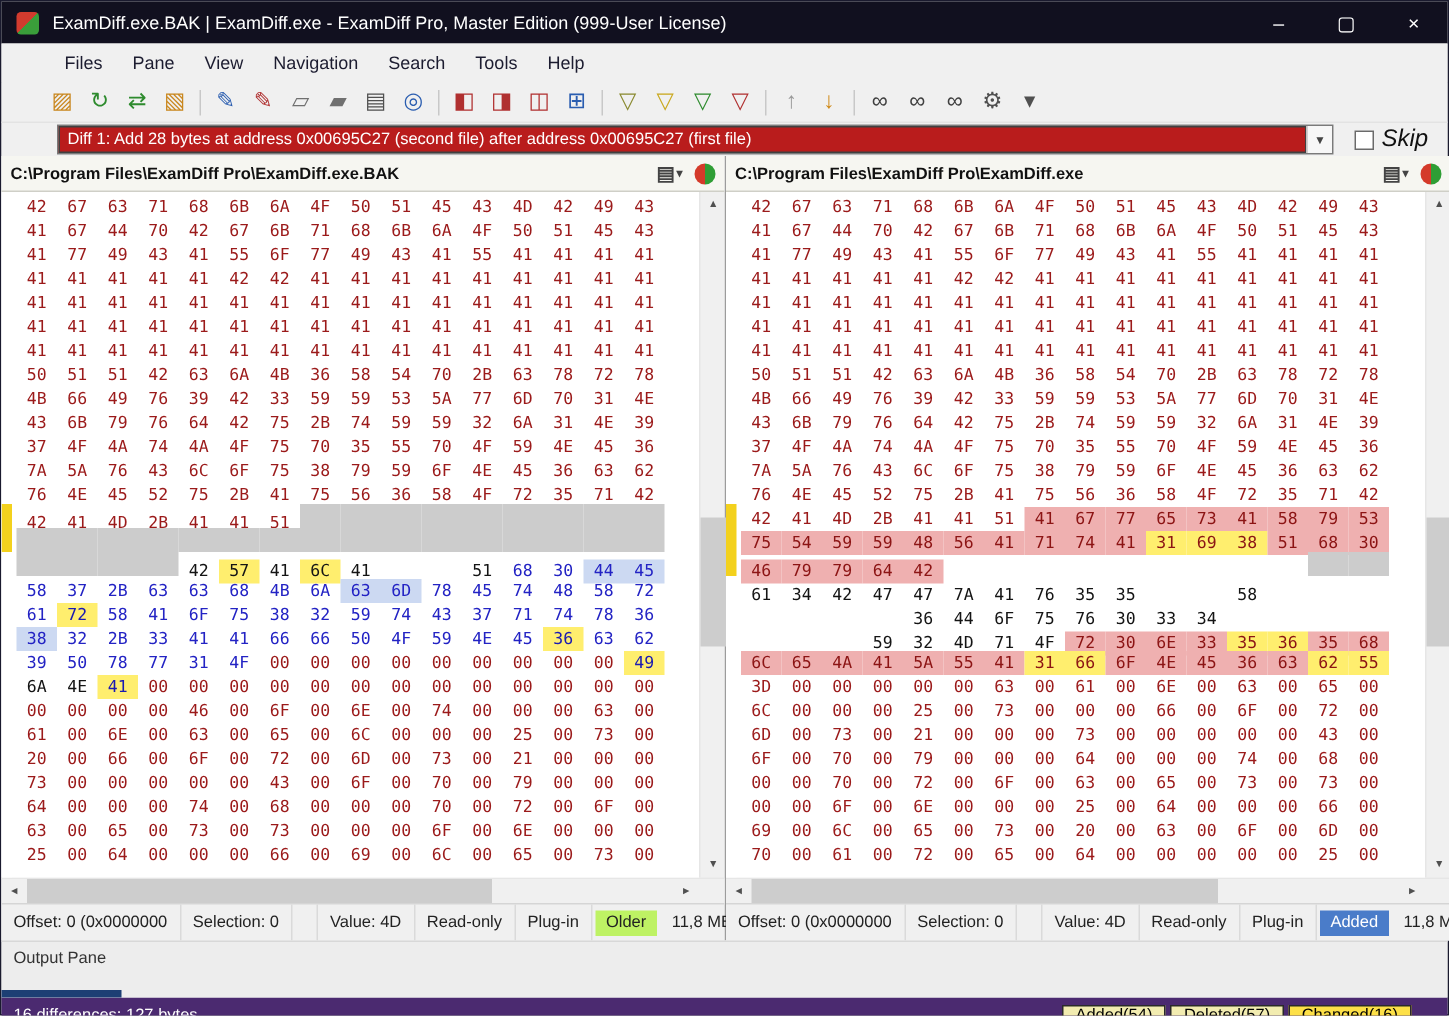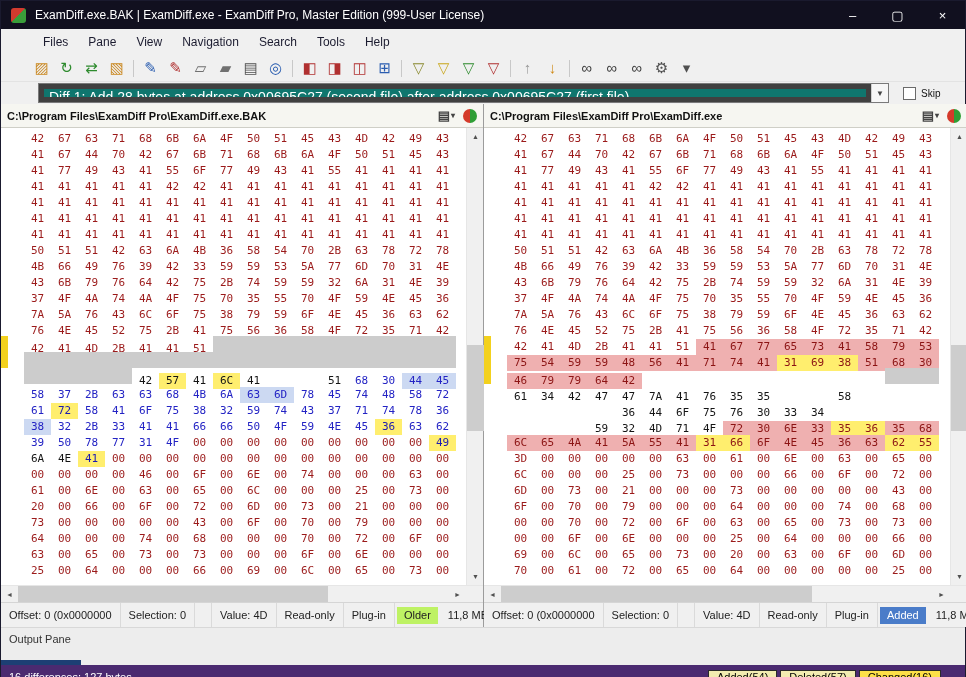--- a/index.html
+++ b/index.html
@@ -20,43 +20,43 @@
   .menu-item { padding: 0 10px; line-height: 26px; font-size: 12px; color: #1c1c30; }
 
   
   .toolbar { height: 27px; display: flex; align-items: center; padding-left: 28px; background: #f0f0f0; border-bottom: 1px solid #e3e3e3; flex: none; }
   .tb-btn { width: 25px; height: 24px; line-height: 24px; text-align: center; font-size: 15px; }
   .tb-sep { width: 1px; height: 17px; background: #c8c8c8; margin: 0 4px; display: inline-block; }
 
   
   .diffbar { height: 22px; display: flex; align-items: center; background: #f0f0f0; padding: 0 10px 0 37px; flex: none; }
   .combo { flex: 1; height: 20px; border: 1px solid #7a7a7a; background: #fff; display: flex; align-items: stretch; }
-  .combo-text { flex: 1; background: #0f766e; color: #fff; font-size: 14px; line-height: 17px; padding: 0 5px; white-space: nowrap; overflow: hidden; border: 5px solid #404040; }
+  .combo-text { flex: 1; background: #b91c1c; color: #fff; font-size: 11px; line-height: 17px; padding: 0 5px; white-space: nowrap; overflow: hidden; border: 1px solid #404040; }
   .combo-arrow { width: 17px; background: #f7f7f7; border-left: 1px solid #d0d0d0; font-size: 8px; display: flex; align-items: center; justify-content: center; color: #444; }
   .skip { display: flex; align-items: center; margin-left: 14px; gap: 5px; width: 52px; flex: none; }
   .checkbox { width: 13px; height: 13px; background: #fff; border: 1px solid #6a6a6a; flex: none; }
-  .skip-label { font-size: 10px; color: #111; }
+  .skip-label { font-size: 16px; color: #111; font-style: italic; }
 
   
   .main { display: flex; height: 523px; flex: none; }
   .pane { width: 483px; display: flex; flex-direction: column; background: #fff; }
   #pane-left { border-right: 1px solid #9c9c9c; }
   .pane-header { height: 24px; background: #f6f6f1; border-bottom: 1px solid #cfcfc7; display: flex; align-items: center; font-size: 11px; padding: 0 6px; color: #111; flex: none; font-weight: bold; }
   .pane-path { flex: 1; white-space: nowrap; overflow: hidden; }
   .print-icon { font-size: 13px; color: #444; margin-right: 1px; }
   .print-caret { font-size: 8px; color: #444; margin-right: 8px; }
   .logo-icon { width: 14px; height: 14px; border-radius: 50%; background: linear-gradient(90deg, #d43a2a 50%, #2f9e35 50%); flex: none; }
 
   .hex-wrap { height: 457px; display: flex; flex: none; }
   .hex-area { flex: 1; position: relative; background: #fff; overflow: hidden; }
   .marker-strip { position: absolute; left: 0; top: 0; bottom: 0; width: 7px; background: #fff; }
   .mk { position: absolute; left: 0; width: 7px; background: #f3d11d; }
   #pane-left .mk { top: 208px; height: 32px; }
   #pane-right .mk { top: 208px; height: 48px; }
-  .hex-grid { position: absolute; left: 23px; top: 0; }
+  .hex-grid { position: absolute; left: 10px; top: 0; }
   .hex-row { height: 16px; white-space: nowrap; }
   .hc { display: inline-block; width: 27px; height: 16px; line-height: 16px; text-align: center;
         font-family: "DejaVu Sans Mono", monospace; font-size: 11px; }
   .hc-n { color: #9b1a1a; }
   .hc-k { color: #141414; }
   .hc-y { color: #141414; background: #ffee6e; }
   .hc-b { color: #2323c4; }
   .hc-B { color: #2323c4; background: #ccd9f2; }
   .hc-Y { color: #1a1ab2; background: #ffee6e; }
   .hc-r { color: #8c1414; background: #efb0b0; }

